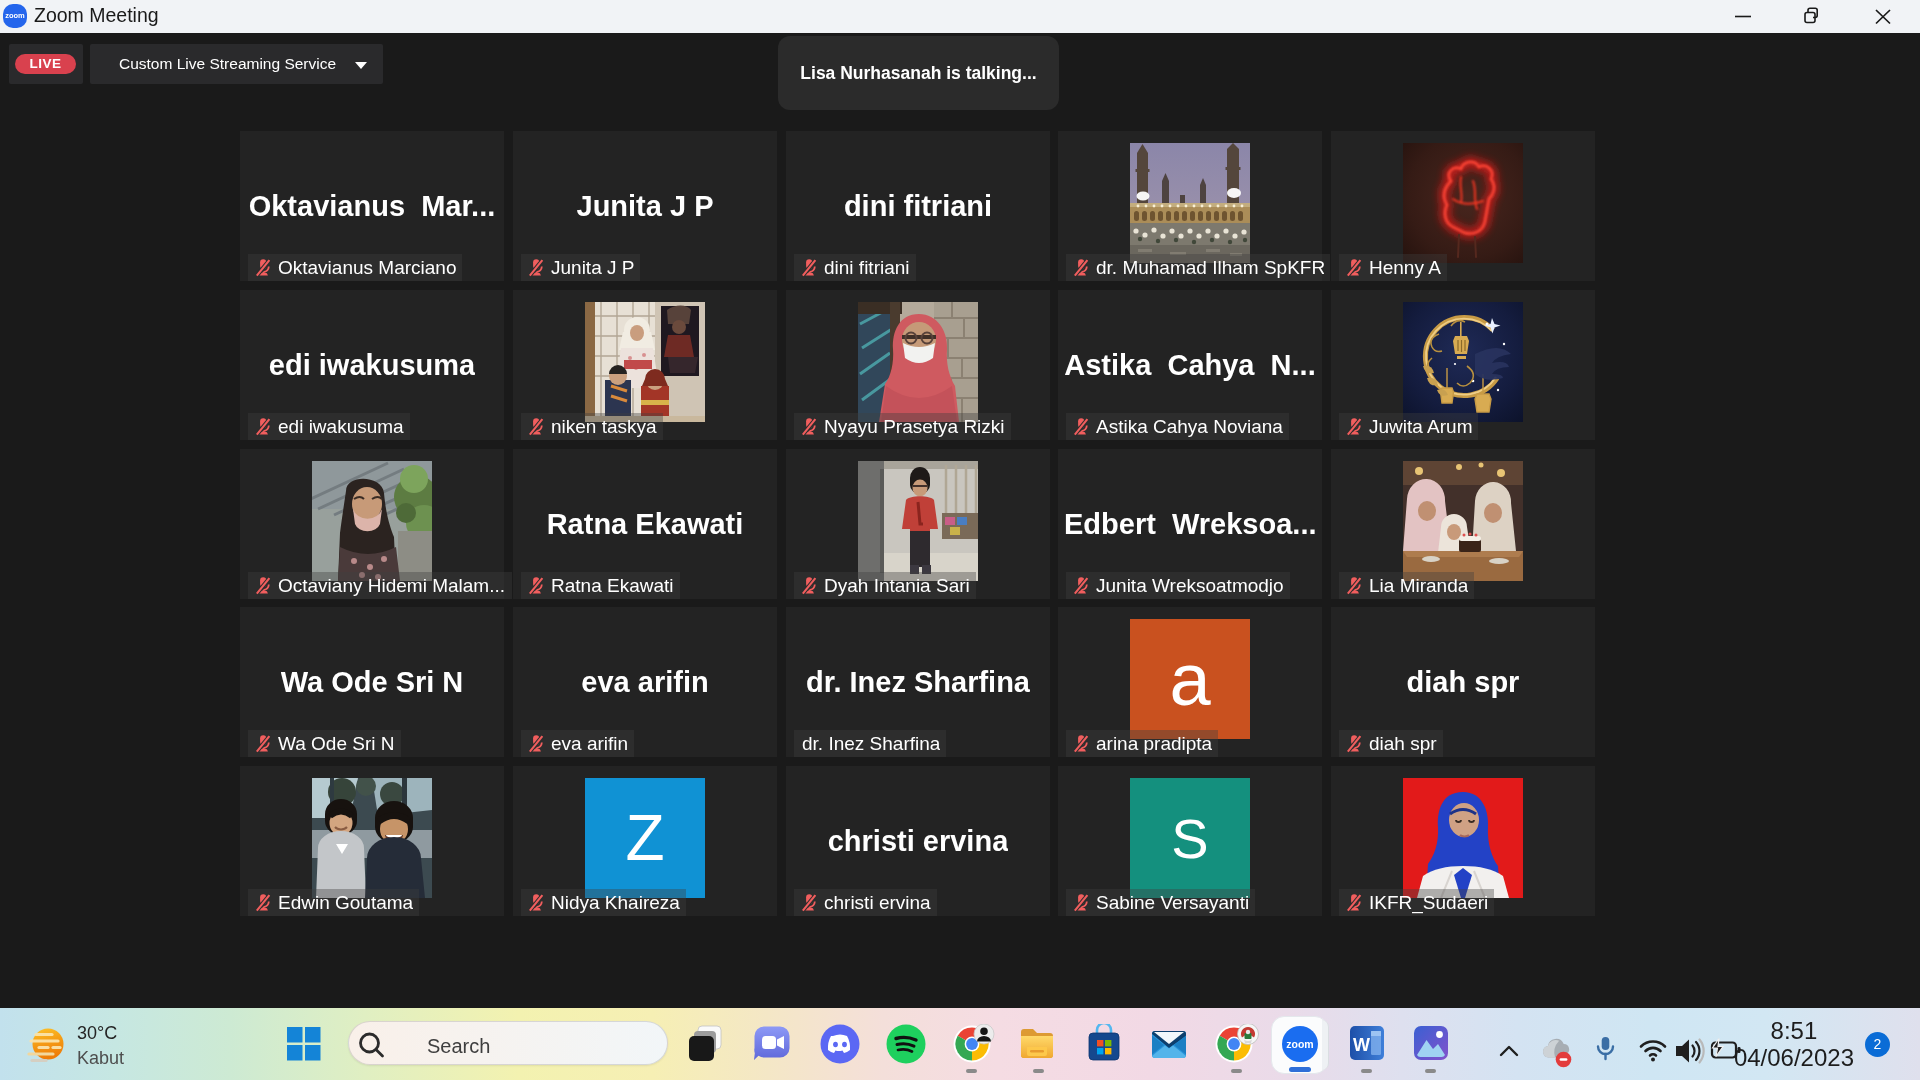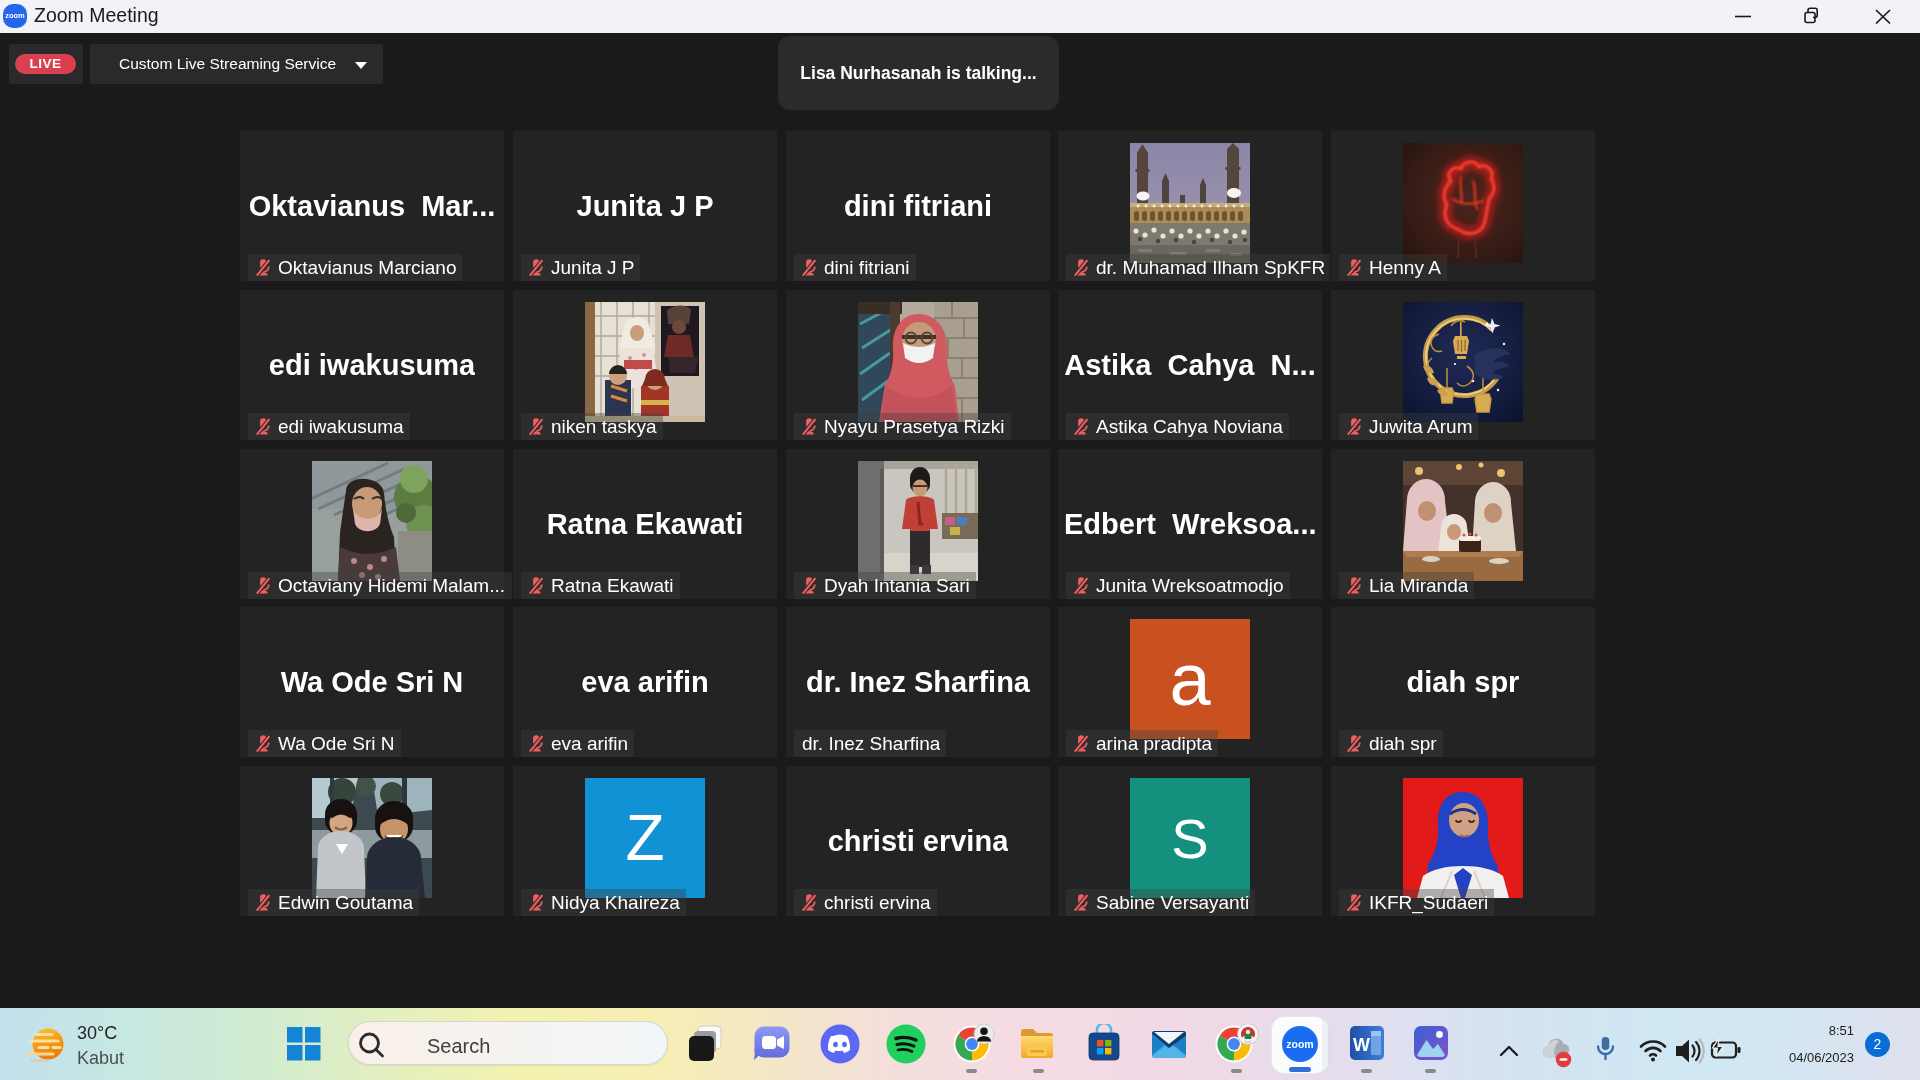--- a/index.html
+++ b/index.html
@@ -926,15 +926,15 @@
         <path d="M20.5 9.5 a8.5 8.5 0 0 1 0 11"></path>
         <path d="M24 6 a13.5 13.5 0 0 1 0 18"></path>
       </g>
     <path d="M27.5 3.5 a18 18 0 0 1 0 23" fill="none" stroke="#b9b9b9" stroke-width="2.2" stroke-linecap="round"></path>
   </svg>
   <svg class="tb" style="left:1707px;top:28px" width="38" height="30">
     <rect x="5" y="6.5" width="24" height="15" rx="3.5" fill="none" stroke="#1f1f1f" stroke-width="2.2"></rect>
     <rect x="30.5" y="11" width="3" height="6" rx="1.2" fill="#1f1f1f"></rect>
     <path d="M12 2.5 L5.5 12 h5 L9 20.5 L16 10.5 h-5 z" fill="#1f1f1f" stroke="#f0f0f0" stroke-width="1.2"></path>
   </svg>
-  <div class="tb" style="right:66px;top:9px;text-align:right;color:#1d1d1d;font-size:13px;line-height:27px;">8:51<br>04/06/2023</div>
+  <div class="tb" style="right:66px;top:9px;text-align:center;color:#1d1d1d;font-size:24px;line-height:27px;">8:51<br>04/06/2023</div>
   <div class="tb" style="left:1865px;top:24px;width:25px;height:25px;border-radius:50%;background:#0a6cd6;color:#fff;font-size:14px;text-align:center;line-height:25px;">2</div>
 </div>
 
 </body></html>

